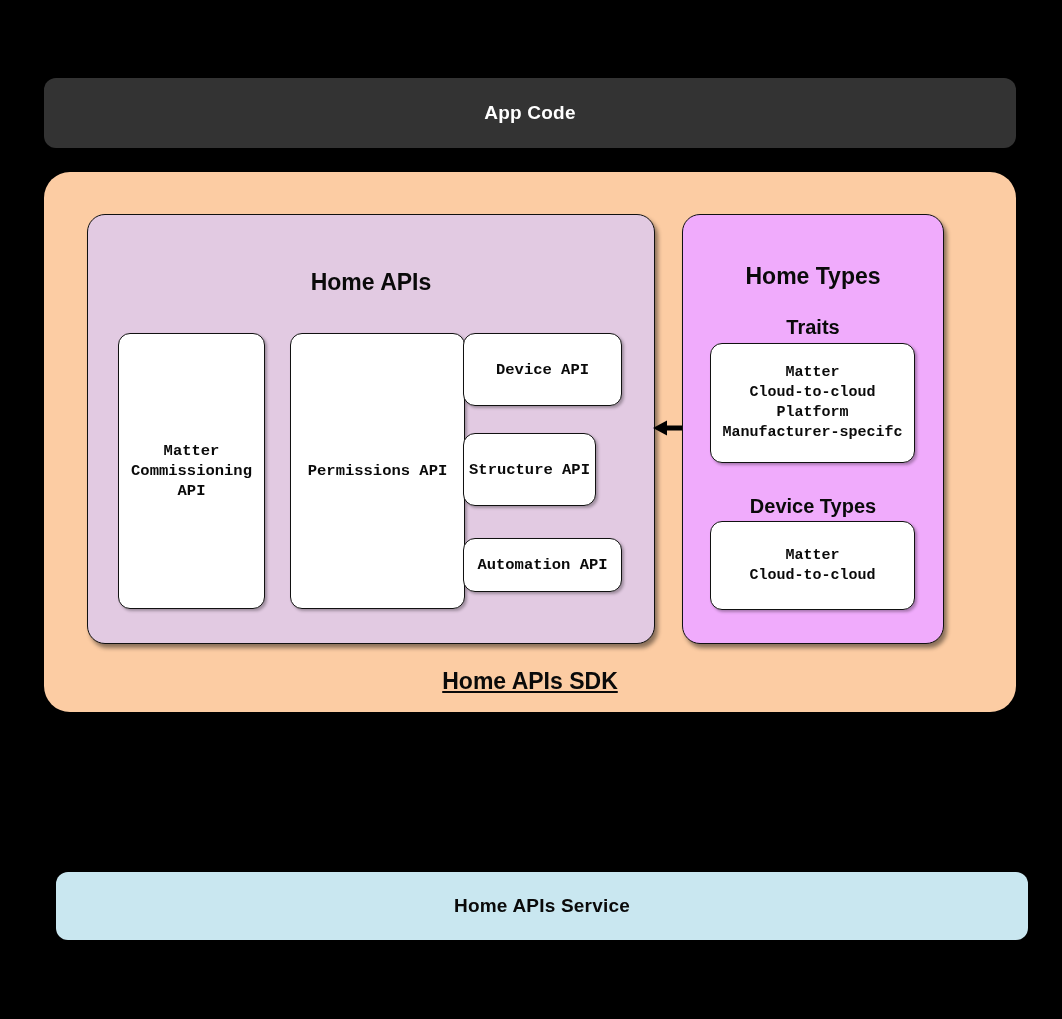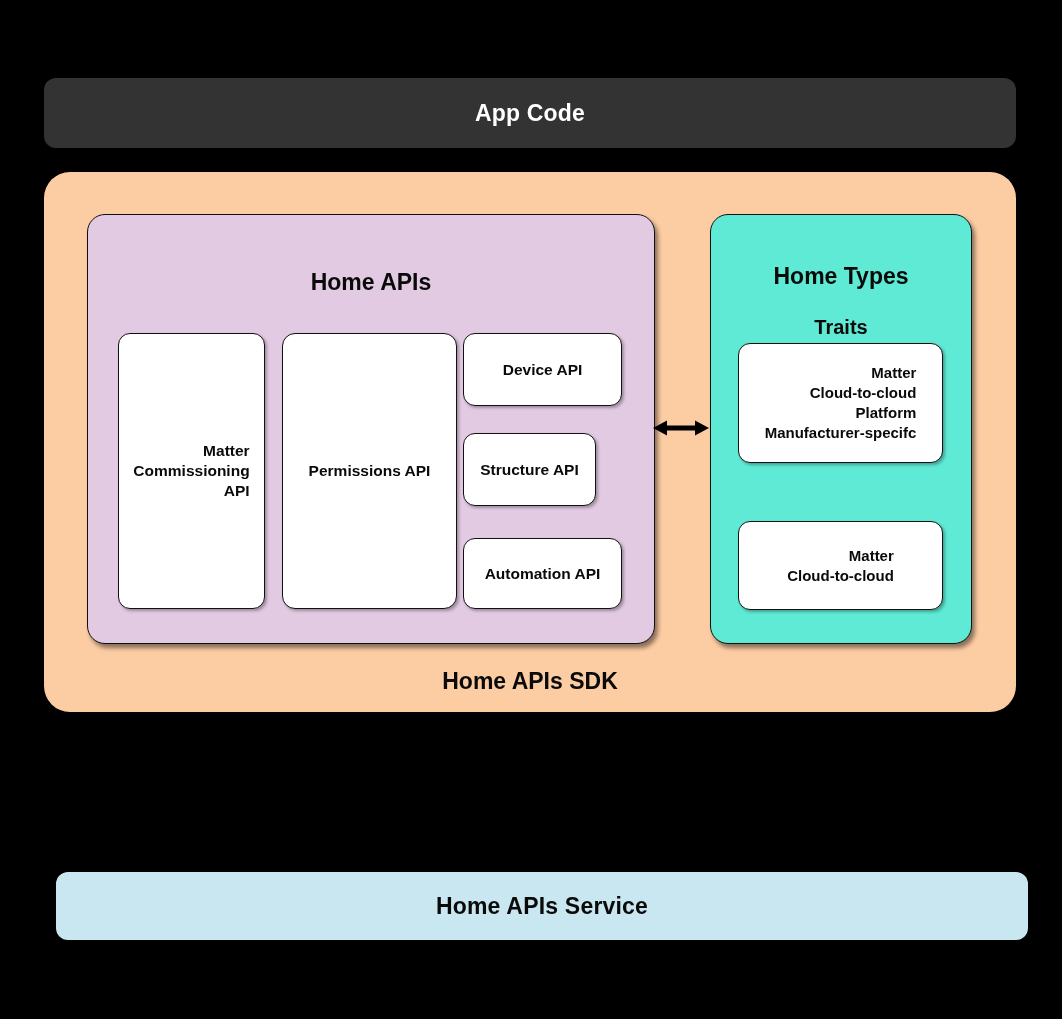--- a/index.html
+++ b/index.html
@@ -13,21 +13,21 @@
     color: #0a0a0a;
   }
   .bar {
     position: absolute;
     left: 44px;
     width: 972px;
     border-radius: 12px;
     display: flex;
     align-items: center;
     justify-content: center;
-    font-size: 23px;
+    font-size: 19px;
     font-weight: 700;
     letter-spacing: 0.2px;
   }
   .app-bar {
     top: 78px;
     height: 70px;
     background: #333333;
     color: #ffffff;
   }
   .service-bar {
@@ -56,25 +56,25 @@
     box-shadow: 3px 4px 4px rgba(0,0,0,0.45);
   }
   .home-apis {
     left: 43px;
     top: 42px;
     width: 568px;
     height: 430px;
     background: #E2CAE2;
   }
   .home-types {
-    left: 666px;
+    left: 638px;
     top: 42px;
     width: 262px;
     height: 430px;
-    background: #5eead4;
+    background: #f0abfc;
   }
   .panel-title {
     position: absolute;
     left: 0;
     width: 100%;
     text-align: center;
     font-size: 23px;
     font-weight: 700;
   }
   .home-apis .panel-title { top: 54px; }
@@ -82,32 +82,33 @@
   .wbox {
     position: absolute;
     box-sizing: border-box;
     background: #ffffff;
     border: 1.4px solid #111111;
     border-radius: 12px;
     box-shadow: 2px 2px 3px rgba(0,0,0,0.3);
     display: flex;
     align-items: center;
     justify-content: center;
-    text-align: right;
+    text-align: center;
     font-size: 15.5px;
     font-weight: 700;
     line-height: 20px;
     white-space: pre-line;
     padding: 4px;
+    font-family: Liberation Mono, monospace;
   }
   .box-matter-commissioning { left: 30px;  top: 118px; width: 147px; height: 276px; }
-  .box-permissions          { left: 194px; top: 118px; width: 175px; height: 276px; border-radius: 13px; }
+  .box-permissions          { left: 202px; top: 118px; width: 175px; height: 276px; }
   .box-device               { left: 375px; top: 118px; width: 159px; height: 73px; }
   .box-structure            { left: 375px; top: 218px; width: 133px; height: 73px; }
-  .box-automation           { left: 375px; top: 323px; width: 159px; height: 71px; }
+  .box-automation           { left: 375px; top: 323px; width: 159px; height: 54px; }
   .section-heading {
     position: absolute;
     left: 0;
     width: 100%;
     text-align: center;
     font-size: 20px;
     font-weight: 700;
   }
   .traits-heading        { top: 101px; }
   .device-types-heading  { top: 280px; }
@@ -122,20 +123,21 @@
   }
   .sdk-label {
     position: absolute;
     left: 0;
     top: 496px;
     width: 100%;
     text-align: center;
     font-size: 23px;
     font-weight: 700;
     color: #0a0a0a;
+    text-decoration: underline;
   }
 </style>
 </head>
 <body>
 
 <div class="canvas">
 
   <div class="bar app-bar">
     <span>App Code</span>
   </div>
@@ -159,20 +161,21 @@
       <polygon points="56,12 42,4.5 42,19.5" fill="#000000"></polygon>
     </svg>
 
     <div class="panel home-types">
       <div class="panel-title">Home Types</div>
       <div class="section-heading traits-heading">Traits</div>
       <div class="wbox traits-box">Matter
 Cloud-to-cloud
 Platform
 Manufacturer-specifc</div>
+      <div class="section-heading device-types-heading">Device Types</div>
       <div class="wbox device-types-box">Matter
 Cloud-to-cloud</div>
     </div>
 
     <div class="sdk-label">Home APIs SDK</div>
   </div>
 
   <div class="bar service-bar">
     <span>Home APIs Service</span>
   </div>

